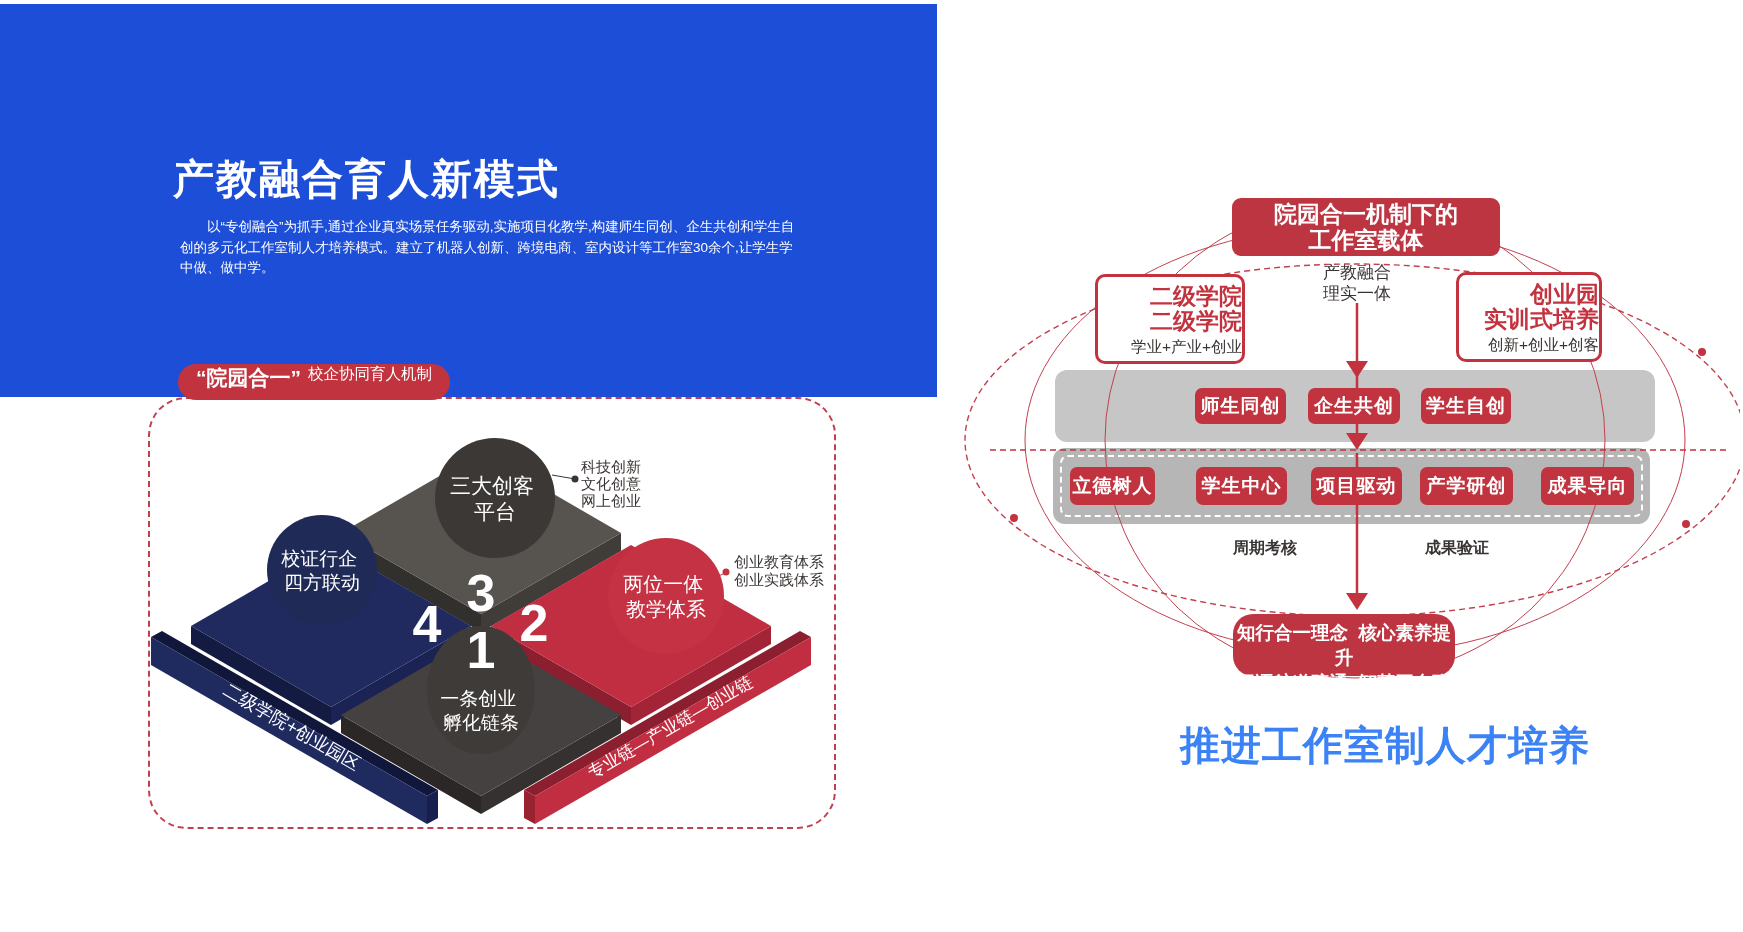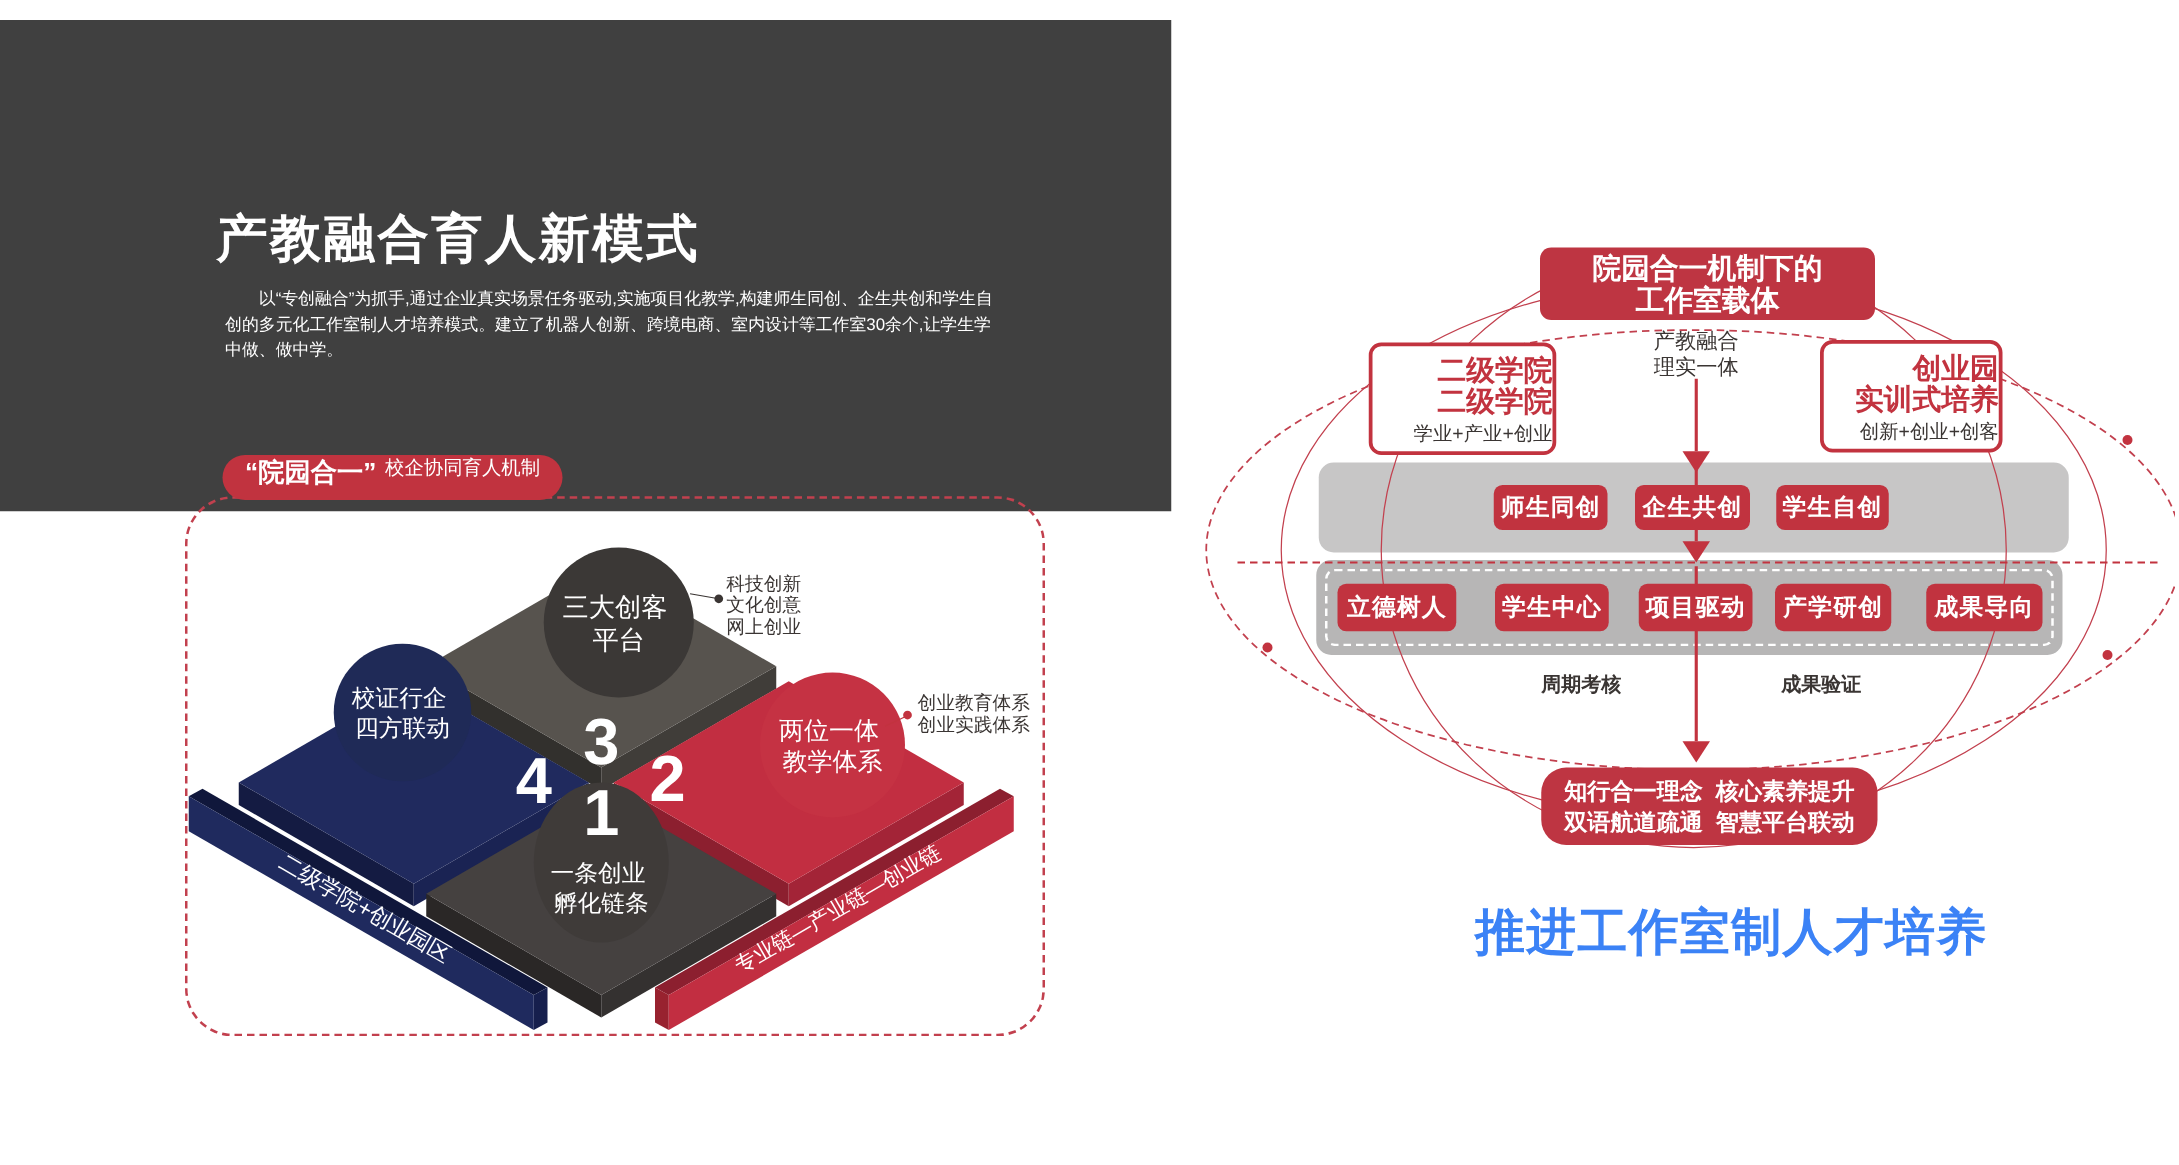--- a/index.html
+++ b/index.html
@@ -2,21 +2,21 @@
 <html><head>
 <meta charset="utf-8">
 <style>
   html,body{margin:0;padding:0;}
   body{
     width:1743px;height:932px;overflow:hidden;position:relative;
     background:#ffffff;font-family:"Liberation Sans",sans-serif;
   }
   .abs{position:absolute;}
   
-  .banner{left:0;top:16px;width:937px;height:393px;background:#404040;}
+  .banner{left:0;top:4px;width:937px;height:393px;background:#1d4ed8;}
   .banner h1{
     position:absolute;left:173px;top:148px;margin:0;
     color:#fff;font-size:41px;font-weight:bold;letter-spacing:2px;
   }
   .paras{position:absolute;left:180px;top:213px;width:615px;color:#fff;}
   .paras p{margin:0;font-size:13.5px;line-height:20.5px;text-indent:2em;}
   .dashed-box{
     left:148px;top:397px;width:684px;height:428px;
     border:2px dashed #C2404E;border-radius:38px;
   }
@@ -53,21 +53,21 @@
   .sbleft{left:1095px;top:274px;}
   .sbright{left:1456px;top:272px;width:146px;}
   .center-label{left:1305px;top:262px;width:104px;text-align:center;z-index:5;}
   .center-label div{font-size:17px;color:#3A3533;line-height:21px;}
   .klabel{
     width:84px;text-align:right;font-size:16px;font-weight:bold;color:#3A3533;z-index:5;
   }
   .kl1{left:1213px;top:538px;}
   .kl2{left:1405px;top:538px;}
   .rbb{
-    left:1233px;top:614px;width:269px;height:62px;background:#BE3542;border-radius:20px;
+    left:1233px;top:614px;width:222px;height:62px;background:#BE3542;border-radius:20px;
     color:#fff;text-align:center;box-sizing:border-box;padding-top:6px;z-index:5;
   }
   .rbb div{font-size:18.5px;font-weight:bold;line-height:25px;white-space:pre-wrap;}
   .caption{
     left:1135px;top:718px;width:500px;text-align:center;
     font-size:40px;font-weight:bold;color:#3b82f6;letter-spacing:1px;
   }
   text{font-family:"Liberation Sans",sans-serif;}
 </style>
 </head>
@@ -221,21 +221,21 @@
 
 <div class="abs center-label">
   <div>产教融合</div>
   <div>理实一体</div>
 </div>
 
 <div class="abs chip" style="left:1195px;top:388px;width:91px;">师生同创</div>
 <div class="abs chip" style="left:1308px;top:388px;width:92px;">企生共创</div>
 <div class="abs chip" style="left:1421px;top:388px;width:90px;">学生自创</div>
 
-<div class="abs chip" style="left:1070px;top:467px;width:95px;height:38px;">立德树人</div>
+<div class="abs chip" style="left:1070px;top:467px;width:85px;height:38px;">立德树人</div>
 <div class="abs chip" style="left:1196px;top:467px;width:91px;height:38px;">学生中心</div>
 <div class="abs chip" style="left:1311px;top:467px;width:91px;height:38px;">项目驱动</div>
 <div class="abs chip" style="left:1420px;top:467px;width:93px;height:38px;">产学研创</div>
 <div class="abs chip" style="left:1541px;top:467px;width:93px;height:38px;">成果导向</div>
 
 <div class="abs klabel kl1">周期考核</div>
 <div class="abs klabel kl2">成果验证</div>
 
 <div class="abs rbb">
   <div>知行合一理念  核心素养提升</div>

